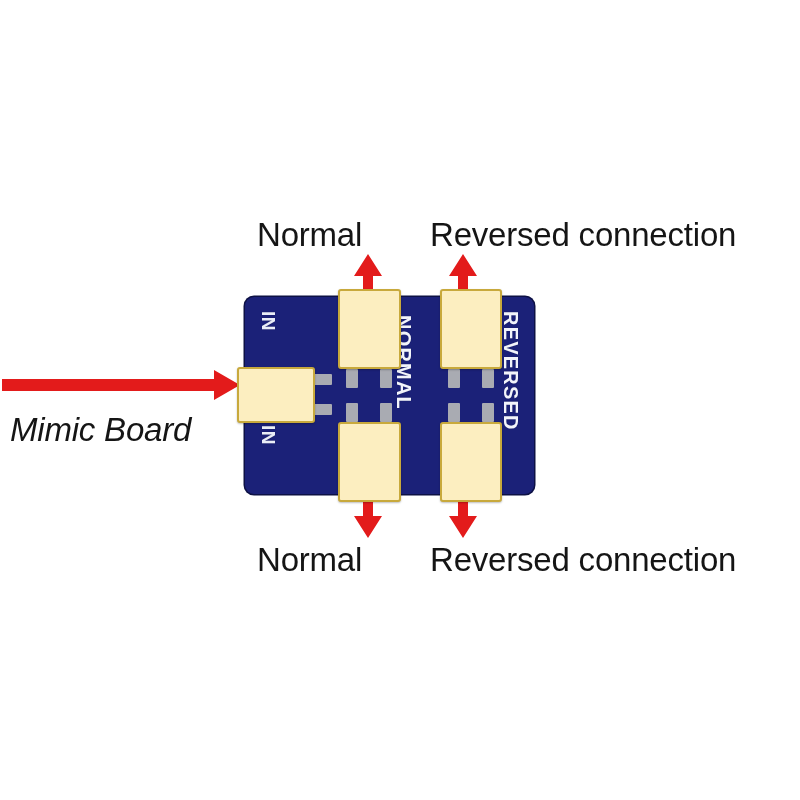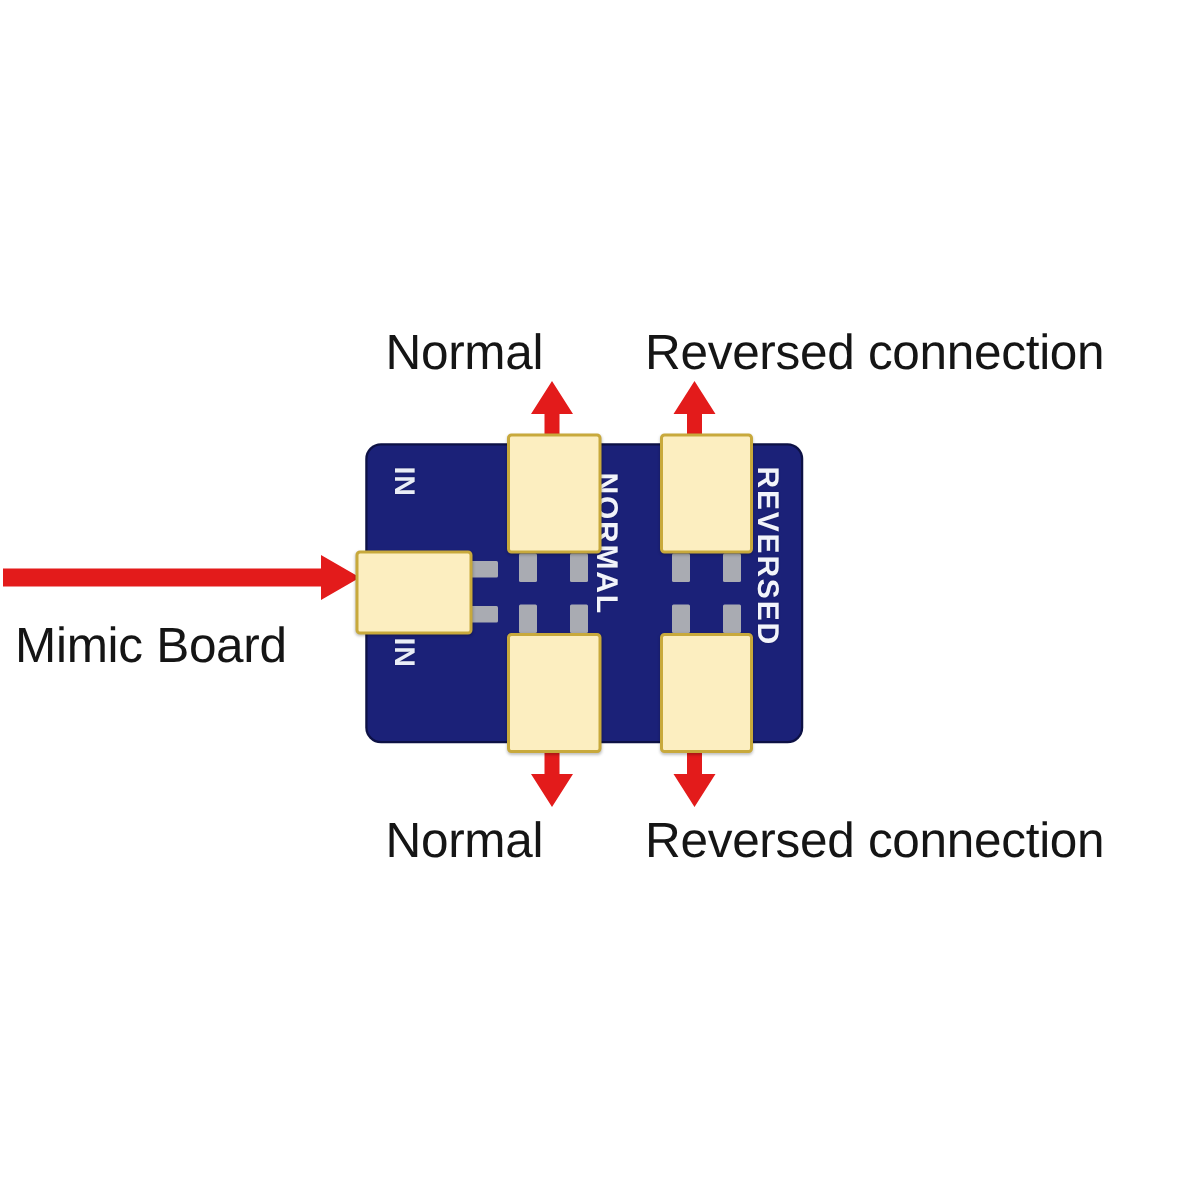--- a/index.html
+++ b/index.html
@@ -25,21 +25,21 @@
     white-space: nowrap;
     letter-spacing: -0.2px;
     line-height: 1.05;
   }
   #label-normal-top   { left: 257px; top: 218px; }
   #label-reversed-top { left: 430px; top: 218px; }
   #label-normal-bottom   { left: 257px; top: 543px; }
   #label-reversed-bottom { left: 430px; top: 543px; }
 
   #label-from-line1 { left: 10px;  top: 332px; }
-  #label-from-line2 { left: 10px;  top: 413px; }
+  #label-from-line2 { left: 10px;  top: 413px; font-style: italic; }
 
   
   .arrow-svg { position: absolute; overflow: visible; }
   #arrow-normal-top      { left: 352px; top: 252px; }
   #arrow-reversed-top    { left: 447px; top: 252px; }
   #arrow-normal-bottom   { left: 352px; top: 492px; }
   #arrow-reversed-bottom { left: 447px; top: 492px; }
   #arrow-input-left      { left: 2px;   top: 368px; }
 
   

